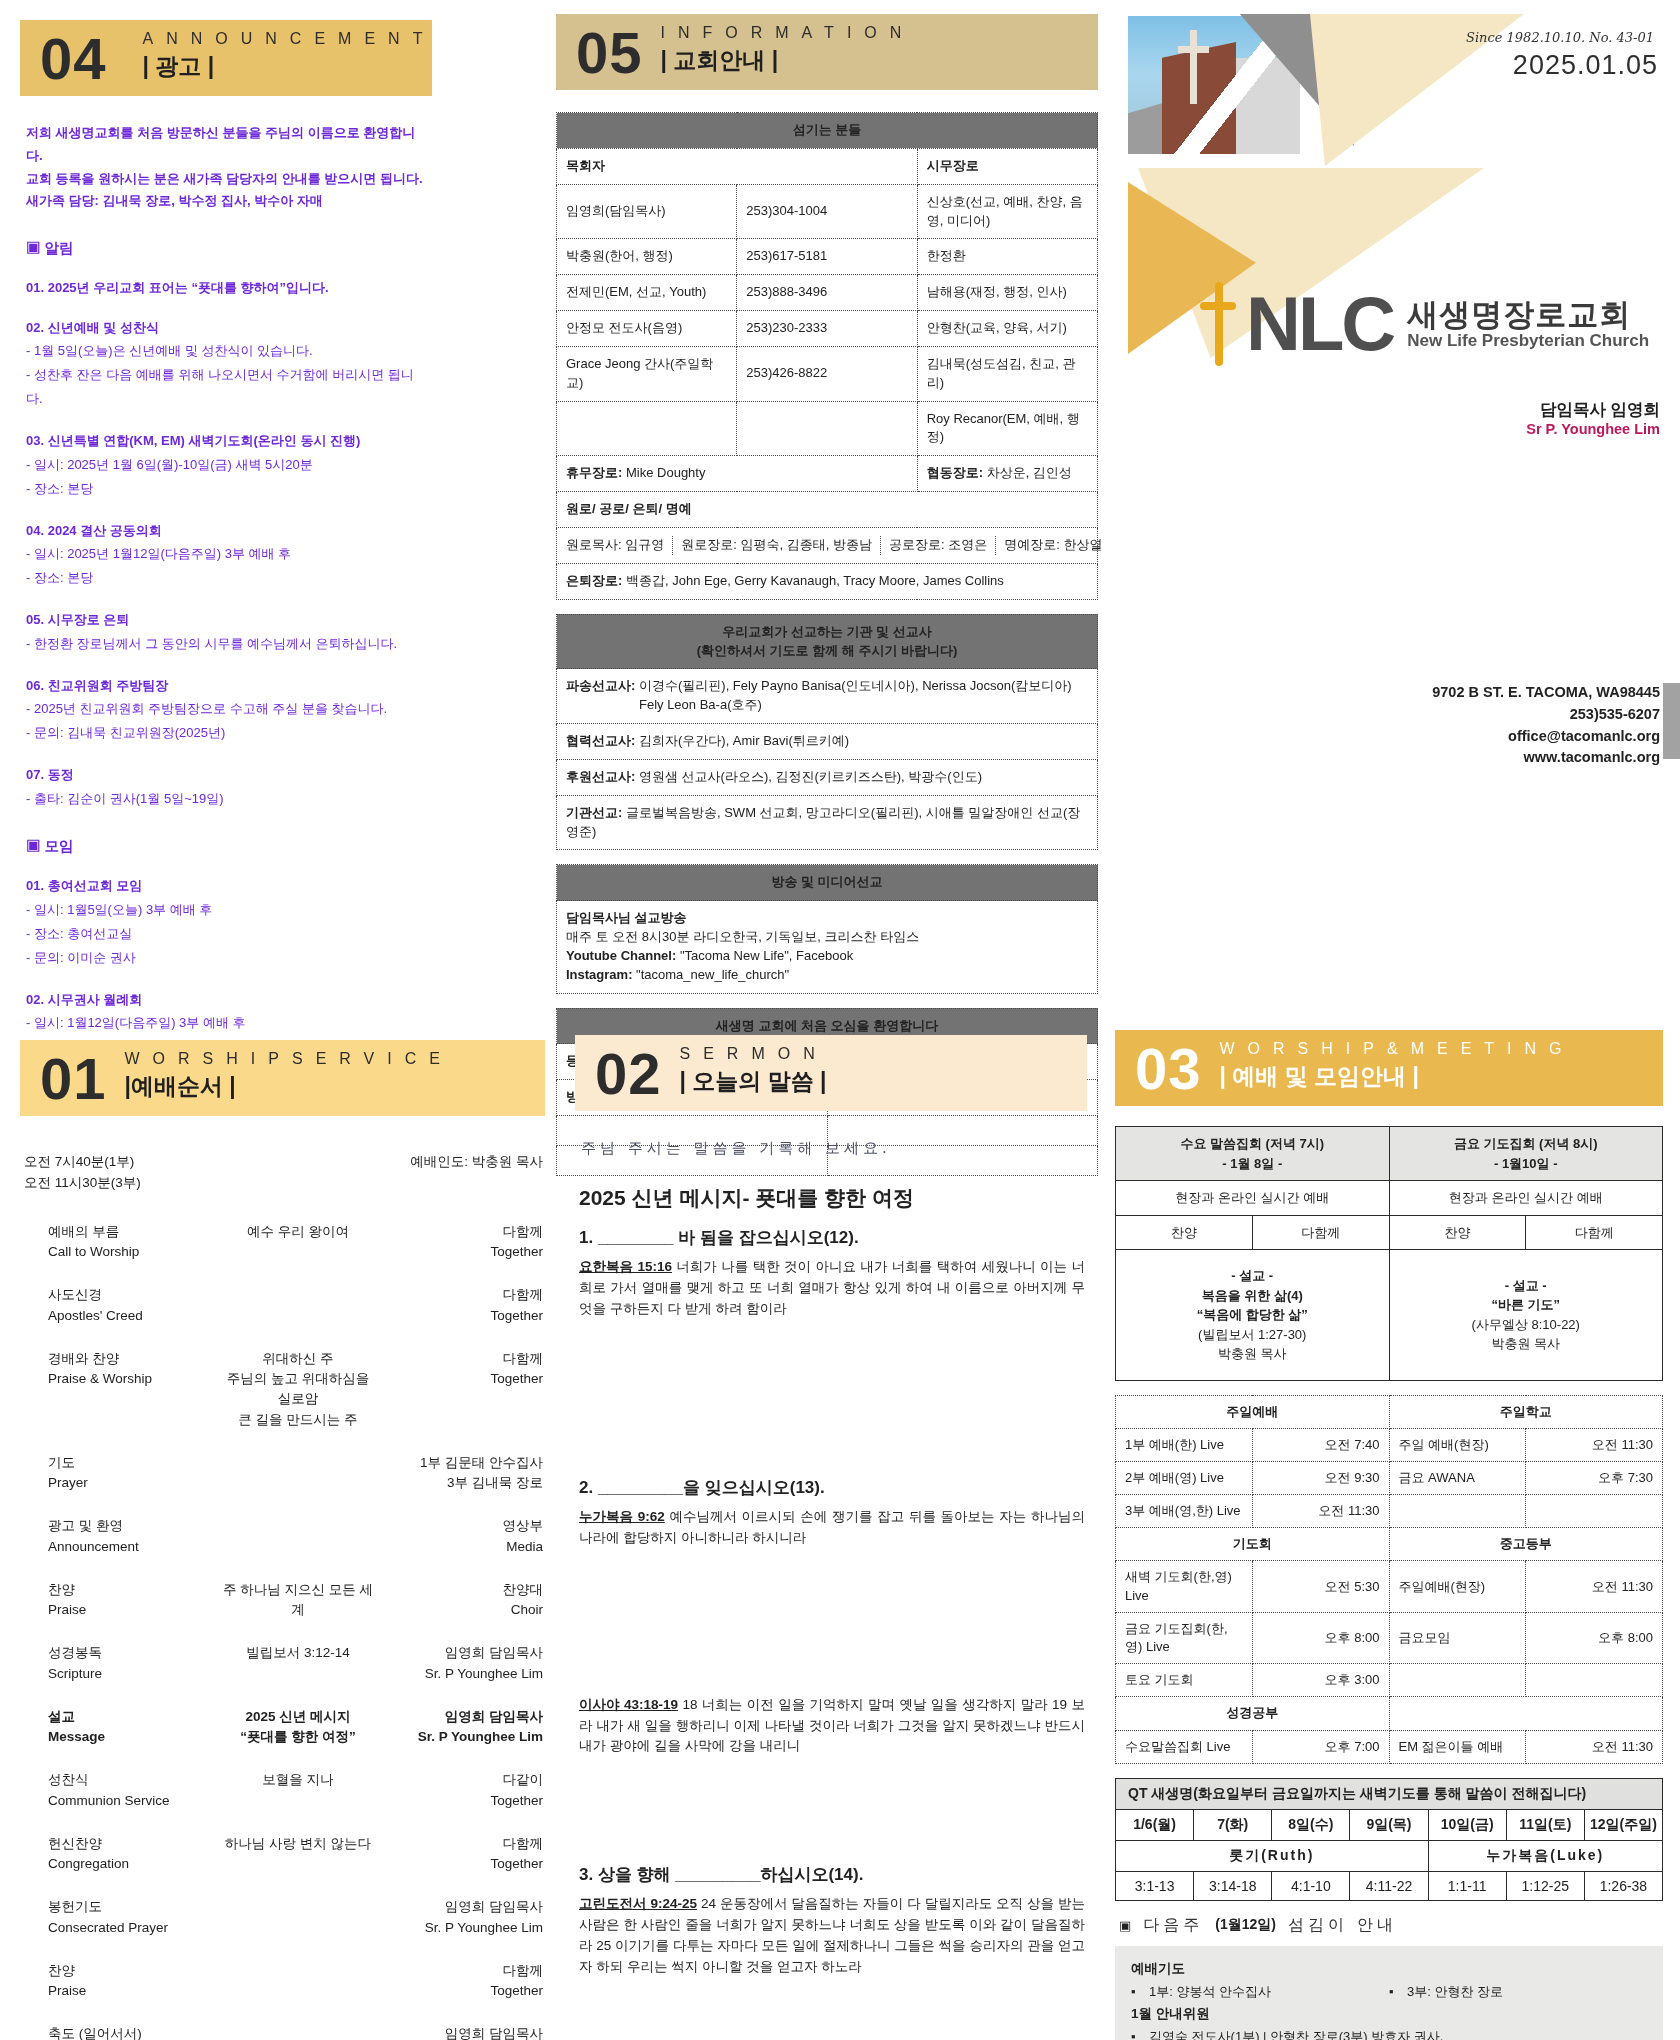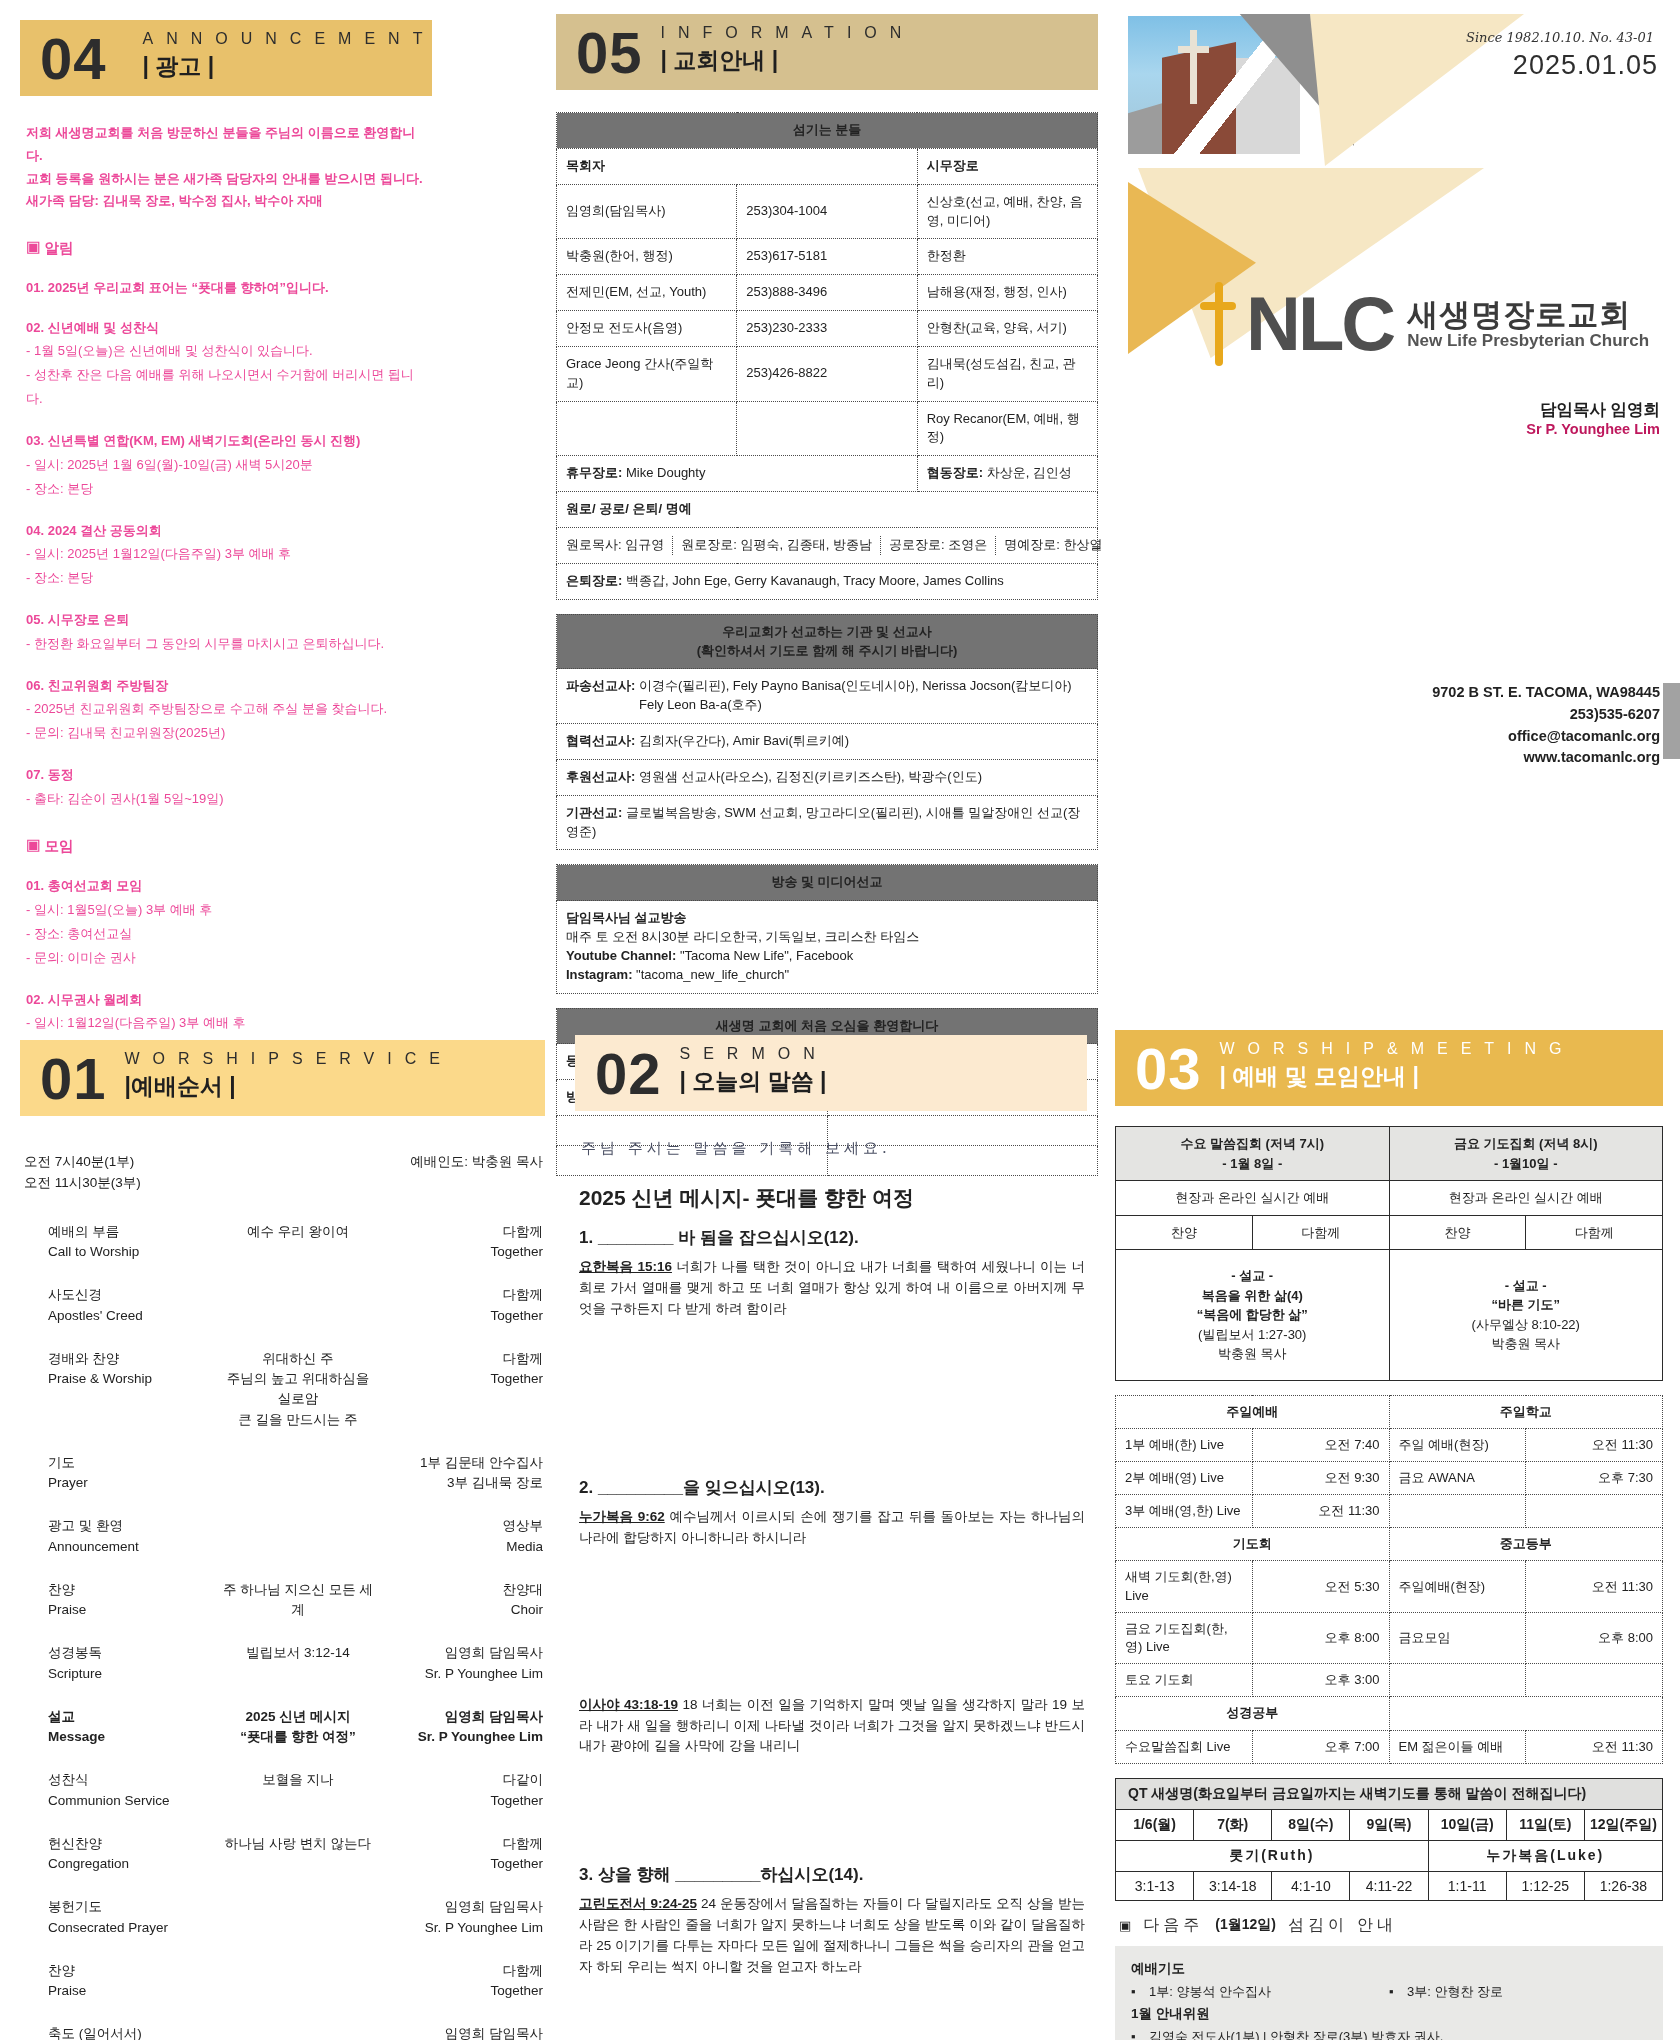--- a/index.html
+++ b/index.html
@@ -18,21 +18,21 @@
   .bg05 { background:#d5c08f; }
   .bg01 { background:#fbd98a; }
   .bg02 { background:#fcead0; }
   .bg03 { background:#e9b94f; }
   .bg03 .num,.bg03 .en,.bg03 .ko { color:#ffffff; }
 
   .pl { white-space:pre-line; }
   .b  { font-weight:700; }
 
   
-  .an-body { padding:26px 4px 0 6px; font-size:13px; color:#ec4899; }
+  .an-body { padding:26px 4px 0 6px; font-size:13px; color:#6d28d9; }
   .an-intro { font-weight:700; line-height:1.75; }
   .an-h { font-weight:700; font-size:14.5px; margin-top:26px; }
   .an-item-t { font-weight:700; margin-top:20px; line-height:1.5; }
   .an-item-l { line-height:1.85; margin-top:2px; }
 
   
   .blk { margin-top:14px; }
   table.dotT { border-collapse:collapse; width:100%; table-layout:fixed; }
   table.dotT td { border:1px dotted #4a4a4a; padding:8px 9px; font-size:13px; vertical-align:middle; line-height:1.45; }
   .ghead { background:#737373; text-align:center; font-weight:700; font-size:14.5px; }
@@ -147,21 +147,21 @@
       <div class="an-item-t">02. 신년예배 및 성찬식</div>
       <div class="an-item-l pl">- 1월 5일(오늘)은 신년예배 및 성찬식이 있습니다.
 - 성찬후 잔은 다음 예배를 위해 나오시면서 수거함에 버리시면 됩니다.</div>
       <div class="an-item-t">03. 신년특별 연합(KM, EM) 새벽기도회(온라인 동시 진행)</div>
       <div class="an-item-l pl">- 일시: 2025년 1월 6일(월)-10일(금) 새벽 5시20분
 - 장소: 본당</div>
       <div class="an-item-t">04. 2024 결산 공동의회</div>
       <div class="an-item-l pl">- 일시: 2025년 1월12일(다음주일) 3부 예배 후
 - 장소: 본당</div>
       <div class="an-item-t">05. 시무장로 은퇴</div>
-      <div class="an-item-l pl">- 한정환 화요일부터 그 동안의 시무를 마치시고 은퇴하십니다.</div>
+      <div class="an-item-l pl">- 한정환 장로님께서 그 동안의 시무를 예수님께서 은퇴하십니다.</div>
       <div class="an-item-t">06. 친교위원회 주방팀장</div>
       <div class="an-item-l pl">- 2025년 친교위원회 주방팀장으로 수고해 주실 분을 찾습니다.
 - 문의: 김내묵 친교위원장(2025년)</div>
       <div class="an-item-t">07. 동정</div>
       <div class="an-item-l pl">- 출타: 김순이 권사(1월 5일~19일)</div>
       <div class="an-h">▣ 모임</div>
       <div class="an-item-t">01. 총여선교회 모임</div>
       <div class="an-item-l pl">- 일시: 1월5일(오늘) 3부 예배 후
 - 장소: 총여선교실
 - 문의: 이미순 권사</div>

